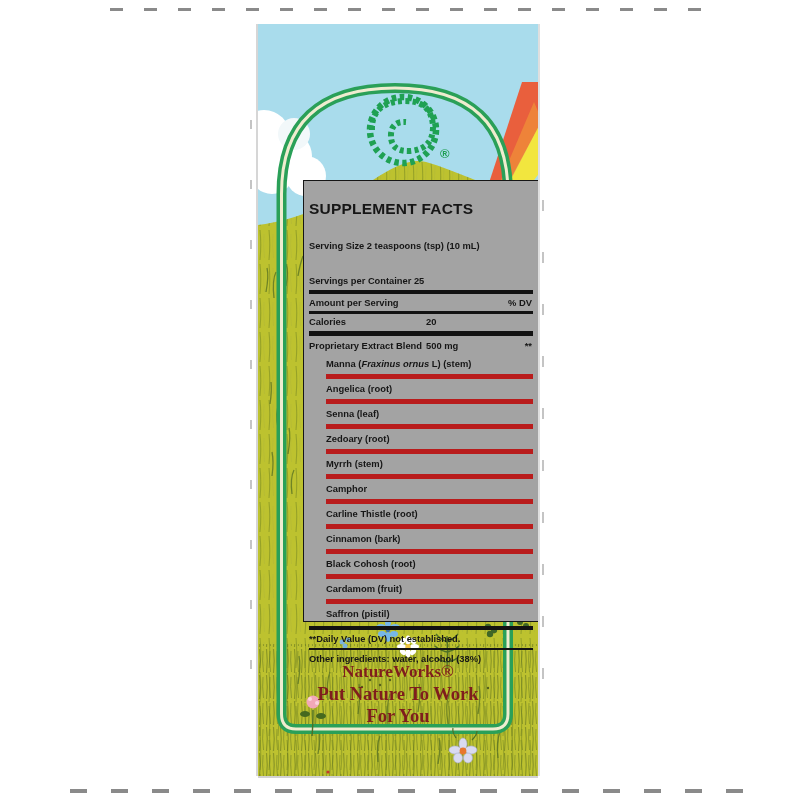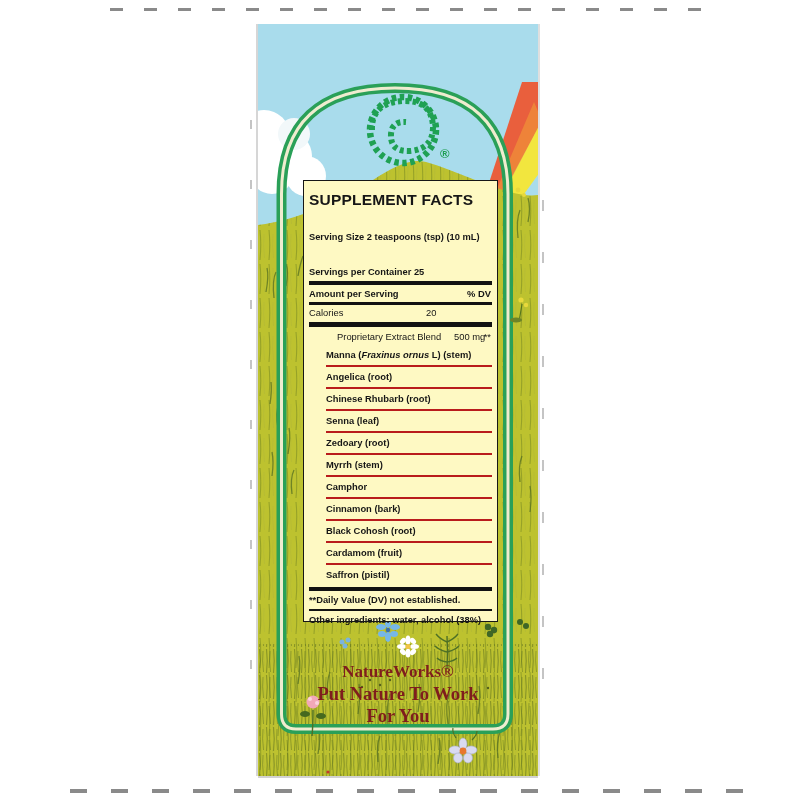--- a/index.html
+++ b/index.html
@@ -19,35 +19,35 @@
     background:repeating-linear-gradient(90deg,#151515 0 17px,transparent 17px 41px);}
   .speck.left{left:250px;top:120px;bottom:130px;width:2px;
     background:repeating-linear-gradient(180deg,#151515 0 9px,transparent 9px 60px);opacity:.25;}
   .speck.right{left:542px;top:200px;bottom:90px;width:2px;
     background:repeating-linear-gradient(180deg,#151515 0 11px,transparent 11px 52px);opacity:.25;}
 
   
   .logo-reg{position:absolute;left:182px;top:122px;color:#1f9e50;font-size:13px;font-weight:bold;}
 
   
-  .sf{position:absolute;left:45px;top:156px;width:195px;height:442px;box-sizing:border-box;
-      background:#fef9c3;border:1.5px solid #161616;color:#161616;padding:9px 5px 2px 5px;}
+  .sf{position:absolute;left:45px;top:156px;width:236px;height:442px;box-sizing:border-box;
+      background:#a3a3a3;border:1.5px solid #161616;color:#161616;padding:18px 5px 2px 5px;}
   .sf-title{font-size:15.5px;font-weight:800;letter-spacing:.2px;line-height:19px;white-space:nowrap;}
   .sf-line{font-size:9.3px;line-height:12.8px;font-weight:600;margin-top:22px;}
   .bar{background:#121212;}
   .bar.h5{height:4.5px;margin:2px 0;}
   .bar.h3{height:2.5px;margin:1.5px 0;}
-  .sf-row{position:relative;font-size:9.4px;font-weight:400;}
+  .sf-row{position:relative;font-size:9.4px;font-weight:700;}
   .sf-row.hdr{font-weight:700;line-height:13.5px;}
   .sf-row .rt{position:absolute;right:1px;top:0;}
   .sf-row .val{position:absolute;left:117px;top:0;}
   .sf-row.cal{line-height:14px;}
-  .sf-row.blend{line-height:16px;margin-left:28px;}
+  .sf-row.blend{line-height:16px;}
   .ing{margin-left:17px;font-size:9.4px;font-weight:600;line-height:20px;height:20px;
-       border-bottom:2px solid #b91c1c;white-space:nowrap;overflow:hidden;}
+       border-bottom:5px solid #b91c1c;white-space:nowrap;overflow:hidden;}
   .ing.last{border-bottom:none;}
   .ing .sci{font-style:italic;}
   .sf-foot{font-size:9.3px;font-weight:600;line-height:14px;}
   .sf-other{font-size:9.3px;font-weight:600;line-height:15px;}
 
   
   .tagline{position:absolute;left:0;right:0;top:637px;text-align:center;
            font-family:"Liberation Serif",serif;font-weight:bold;color:#7f1d1d;}
   .tagline .brand{font-size:17px;line-height:22px;}
   .tagline .t2{font-size:18.5px;line-height:22px;}
@@ -240,25 +240,25 @@
       <div class="bar h5"></div>
       <div class="sf-row blend">
         <span>Proprietary Extract Blend</span>
         <span class="val">500 mg</span>
         <span class="rt">**</span>
       </div>
       <div class="ing">
         <span>Manna (</span><span class="sci">Fraxinus ornus</span><span> L) (stem)</span>
       </div>
       <div class="ing">Angelica (root)</div>
-      <div class="ing">Chinese Rhubarb (root)</div>
       <div class="ing">Senna (leaf)</div>
       <div class="ing">Zedoary (root)</div>
       <div class="ing">Myrrh (stem)</div>
       <div class="ing">Camphor</div>
+      <div class="ing">Carline Thistle (root)</div>
       <div class="ing">Cinnamon (bark)</div>
       <div class="ing">Black Cohosh (root)</div>
       <div class="ing">Cardamom (fruit)</div>
       <div class="ing last">Saffron (pistil)</div>
       <div class="bar h5"></div>
       <div class="sf-foot">**Daily Value (DV) not established.</div>
       <div class="bar h3"></div>
       <div class="sf-other">Other ingredients: water, alcohol (38%)</div>
     </div>
 

